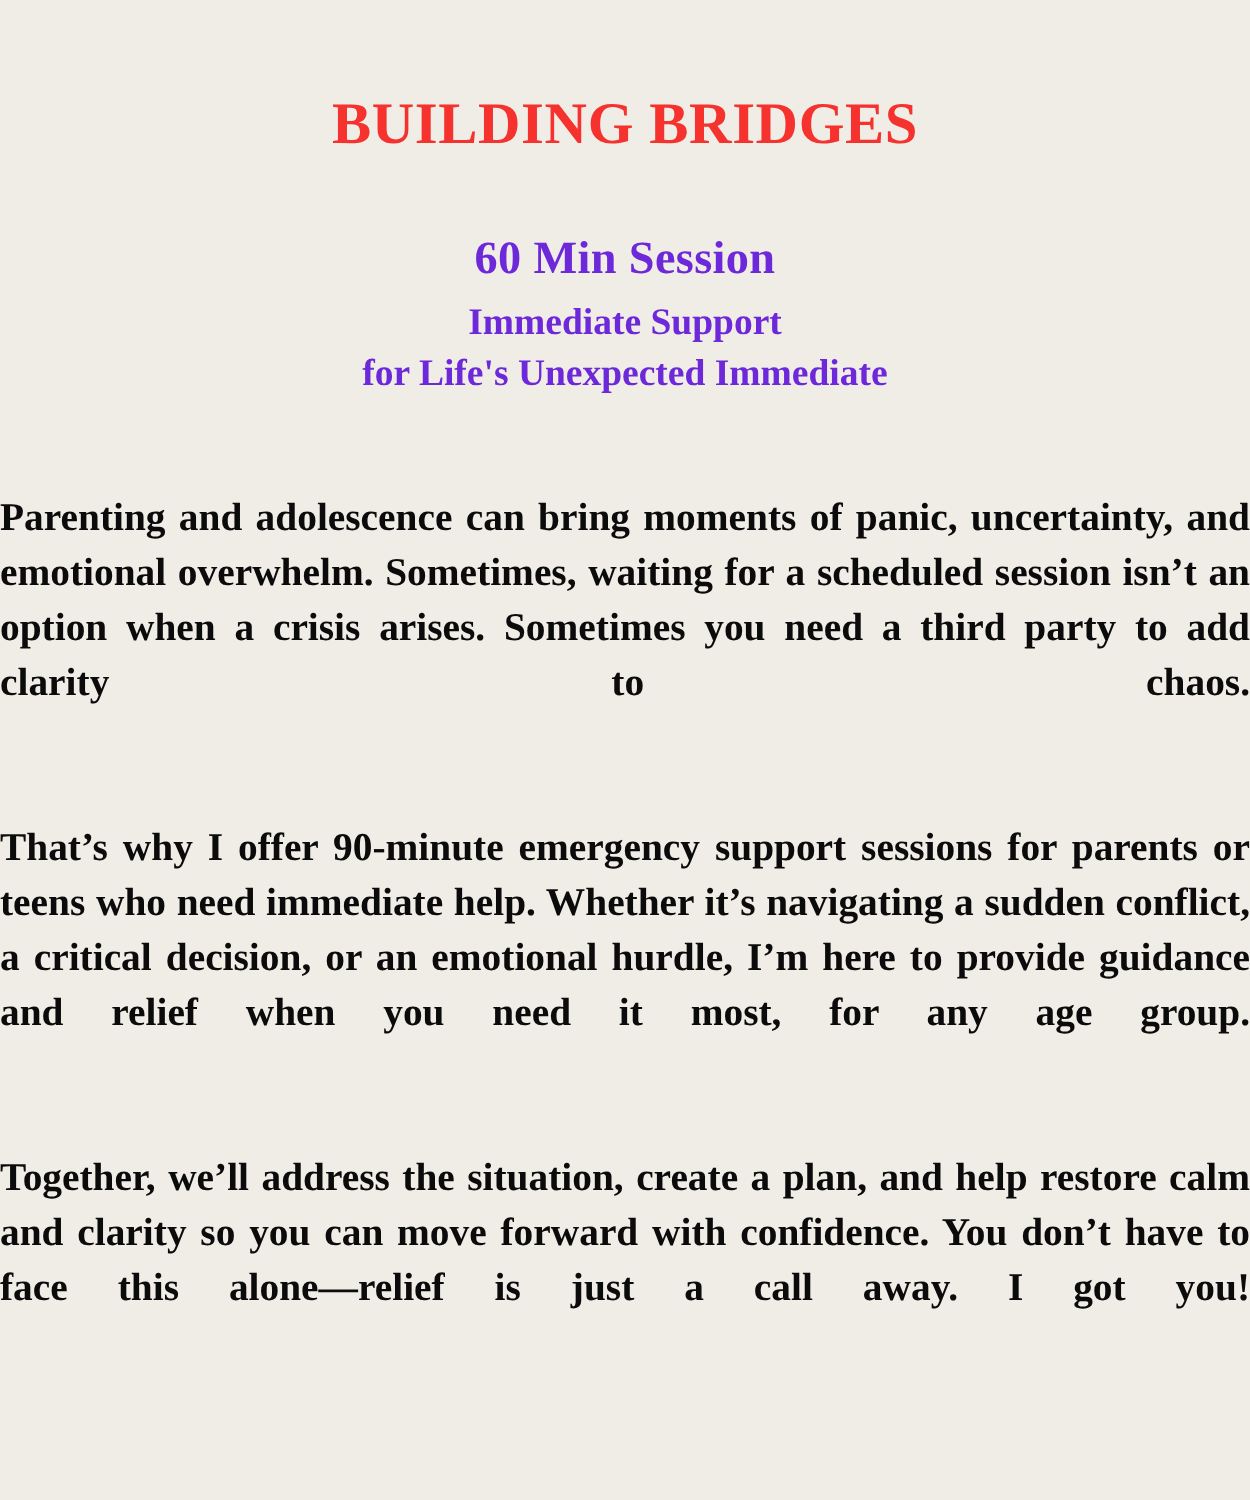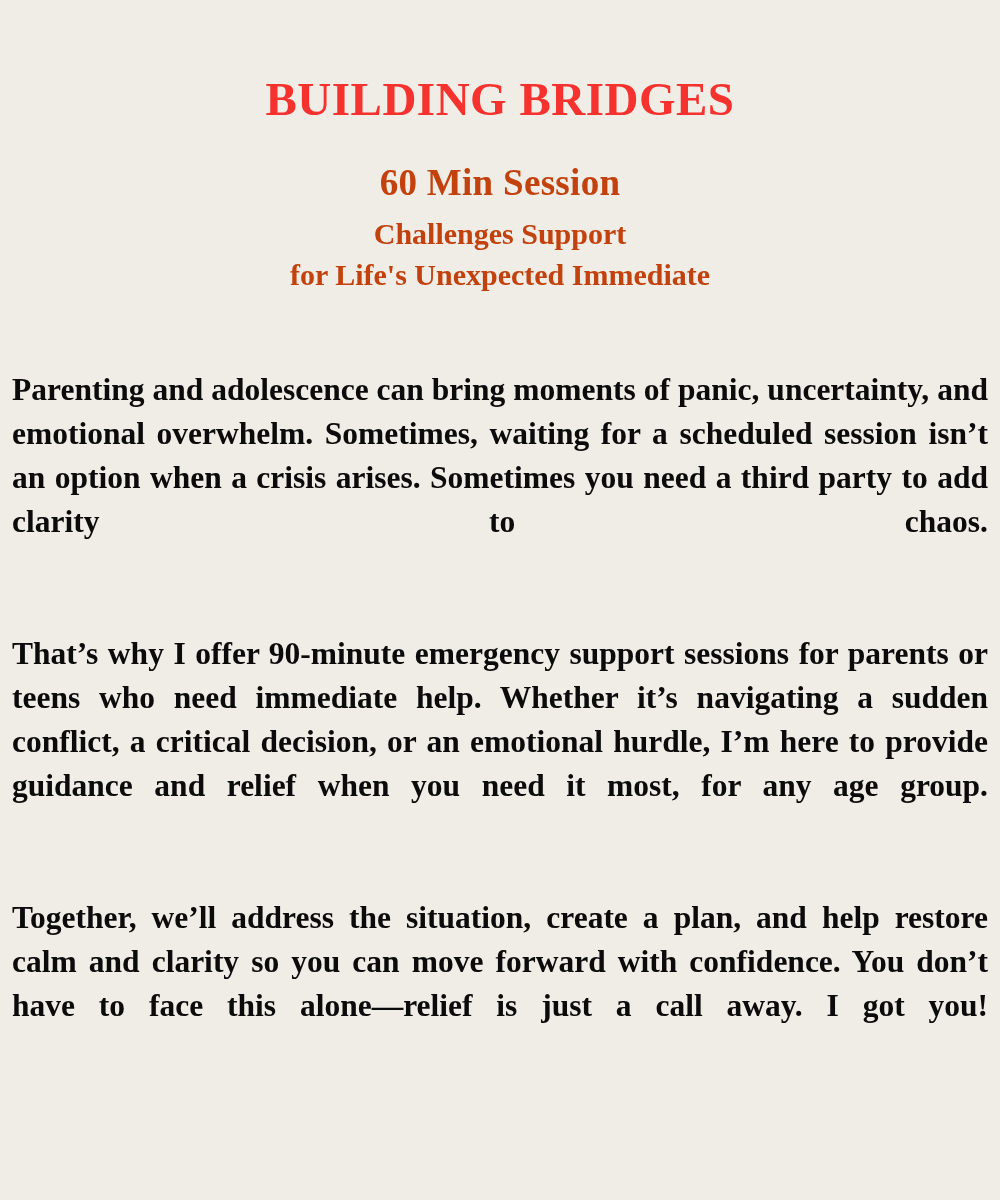--- a/index.html
+++ b/index.html
@@ -24,43 +24,43 @@
   .title {
     text-align: center;
     color: #f5322e;
     font-weight: bold;
     font-size: 47px;
     letter-spacing: 0.5px;
     line-height: 1.1;
     margin: 18px 0 0 0;
   }
   .subhead-block {
-    margin-top: 36px;
+    margin-top: 60px;
     text-align: center;
-    color: #c2410c;
+    color: #6d28d9;
     font-weight: bold;
   }
   .subhead-1 {
     font-size: 37px;
     line-height: 1.15;
     letter-spacing: 0.3px;
   }
   .subhead-2 {
     font-size: 30px;
     line-height: 1.3;
     margin-top: 10px;
   }
   .subhead-3 {
     font-size: 30px;
     line-height: 1.3;
     margin-top: 2px;
   }
   .body-area {
     margin-top: 74px;
-    padding: 0 12px;
+    padding: 0 0;
   }
   .para {
     font-size: 31.5px;
     line-height: 44px;
     text-align: justify;
     text-justify: inter-word;
     font-weight: bold;
     margin: 0 0 44px 0;
     color: #0b0b0b;
   }
@@ -76,21 +76,21 @@
 </style>
 </head>
 <body>
 
 <div class="page">
 
   <h1 class="title">BUILDING BRIDGES</h1>
 
   <div class="subhead-block">
     <div class="subhead-1">60 Min  Session</div>
-    <div class="subhead-2">Challenges Support</div>
+    <div class="subhead-2">Immediate Support</div>
     <div class="subhead-3">for Life's Unexpected Immediate</div>
   </div>
 
   <div class="body-area">
     <p class="para">Parenting and adolescence can bring moments of panic, uncertainty, and emotional overwhelm. Sometimes, waiting for a scheduled session isn’t an option when a crisis arises.  Sometimes you need a third party to add clarity to chaos.</p>
     <p class="para">That’s why I offer 90-minute emergency support sessions for parents or teens who need immediate help. Whether it’s navigating a sudden conflict, a critical decision, or an emotional hurdle, I’m here to provide guidance and relief when you need it most, for any age group.</p>
     <p class="para">Together, we’ll address the situation, create a plan, and help restore calm and clarity so you can move forward with confidence. You don’t have to face this alone—relief is just a call away.  I got you!</p>
   </div>
 
 </div>

